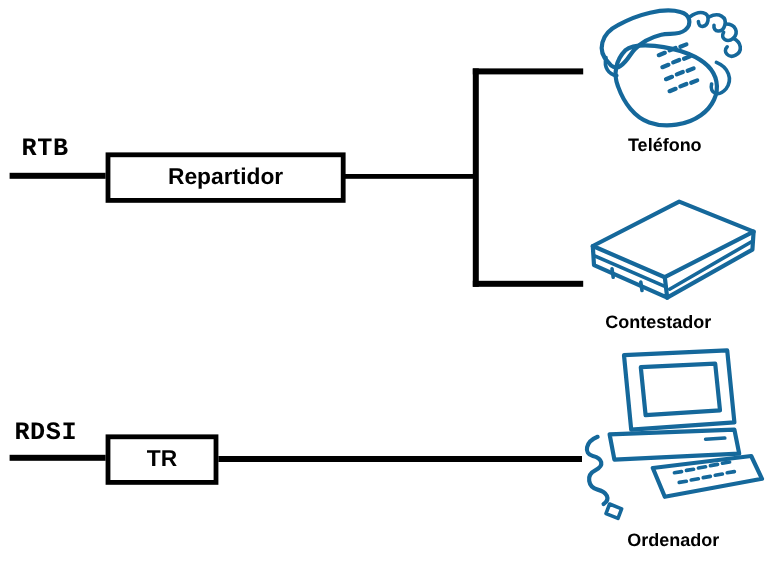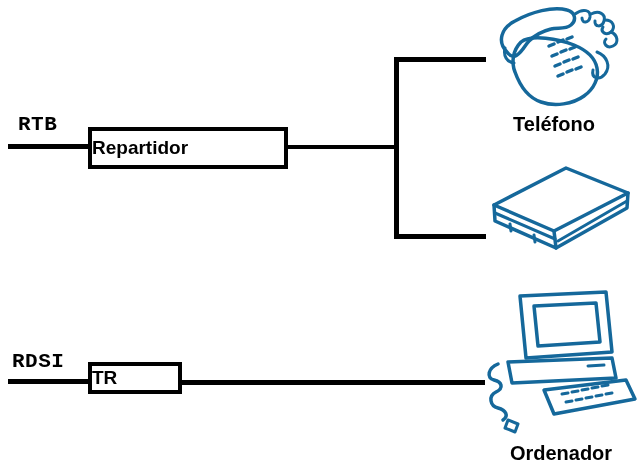--- a/index.html
+++ b/index.html
@@ -31,27 +31,28 @@
     letter-spacing: 0.5px;
     white-space: nowrap;
     font-family: Liberation Mono, monospace;
   }
   .node-box {
     position: absolute;
     border: 4px solid var(--line-color);
     background: var(--bg-color);
     display: flex;
     align-items: center;
+    justify-content: center;
     font-size: 19px;
     font-weight: 700;
     color: var(--text-color);
   }
   .device-label {
     position: absolute;
-    font-size: 20px;
+    font-size: 15px;
     font-weight: 700;
     color: var(--text-color);
     text-align: center;
     line-height: 1;
     white-space: nowrap;
   }
   .device-icon {
     position: absolute;
     color: var(--icon-color);
   }
@@ -112,26 +113,27 @@
 
       <path d="M142,32 L141,47 L70,87" stroke-width="3.5"></path>
 
       <path d="M9,52 L69,78" stroke-width="3"></path>
       <path d="M141,40 L72,80" stroke-width="3"></path>
 
       <path d="M24,63 l1,7 M48,74 l1,7" stroke-width="3"></path>
     </svg>
   </div>
 
+  <div class="device-label" style="left:461px; top:261px; width:175px;">Contestador</div>
 
   <div class="net-label" style="left:12px; top:351px;">RDSI</div>
 
   <div class="wire" style="left:8px; top:379px; width:81px; height:5px;"></div>
 
-  <div class="node-box" style="left:88px; top:362px; width:94px; height:32px;">
+  <div class="node-box" style="left:88px; top:362px; width:94px; height:42px;">
     <span>TR</span>
   </div>
 
   <div class="wire" style="left:182px; top:380px; width:303px; height:5px;"></div>
 
   <div class="device-icon" style="left:486px; top:288px; width:152px; height:148px;">
     <svg viewBox="0 0 152 148" xmlns="http://www.w3.org/2000/svg">
 
       <path d="M34,8 L120,4 L126,64 L40,70 Z" stroke-width="3.5"></path>
       <path d="M48,18 L110,15 L114,54 L52,58 Z" stroke-width="3.5"></path>

